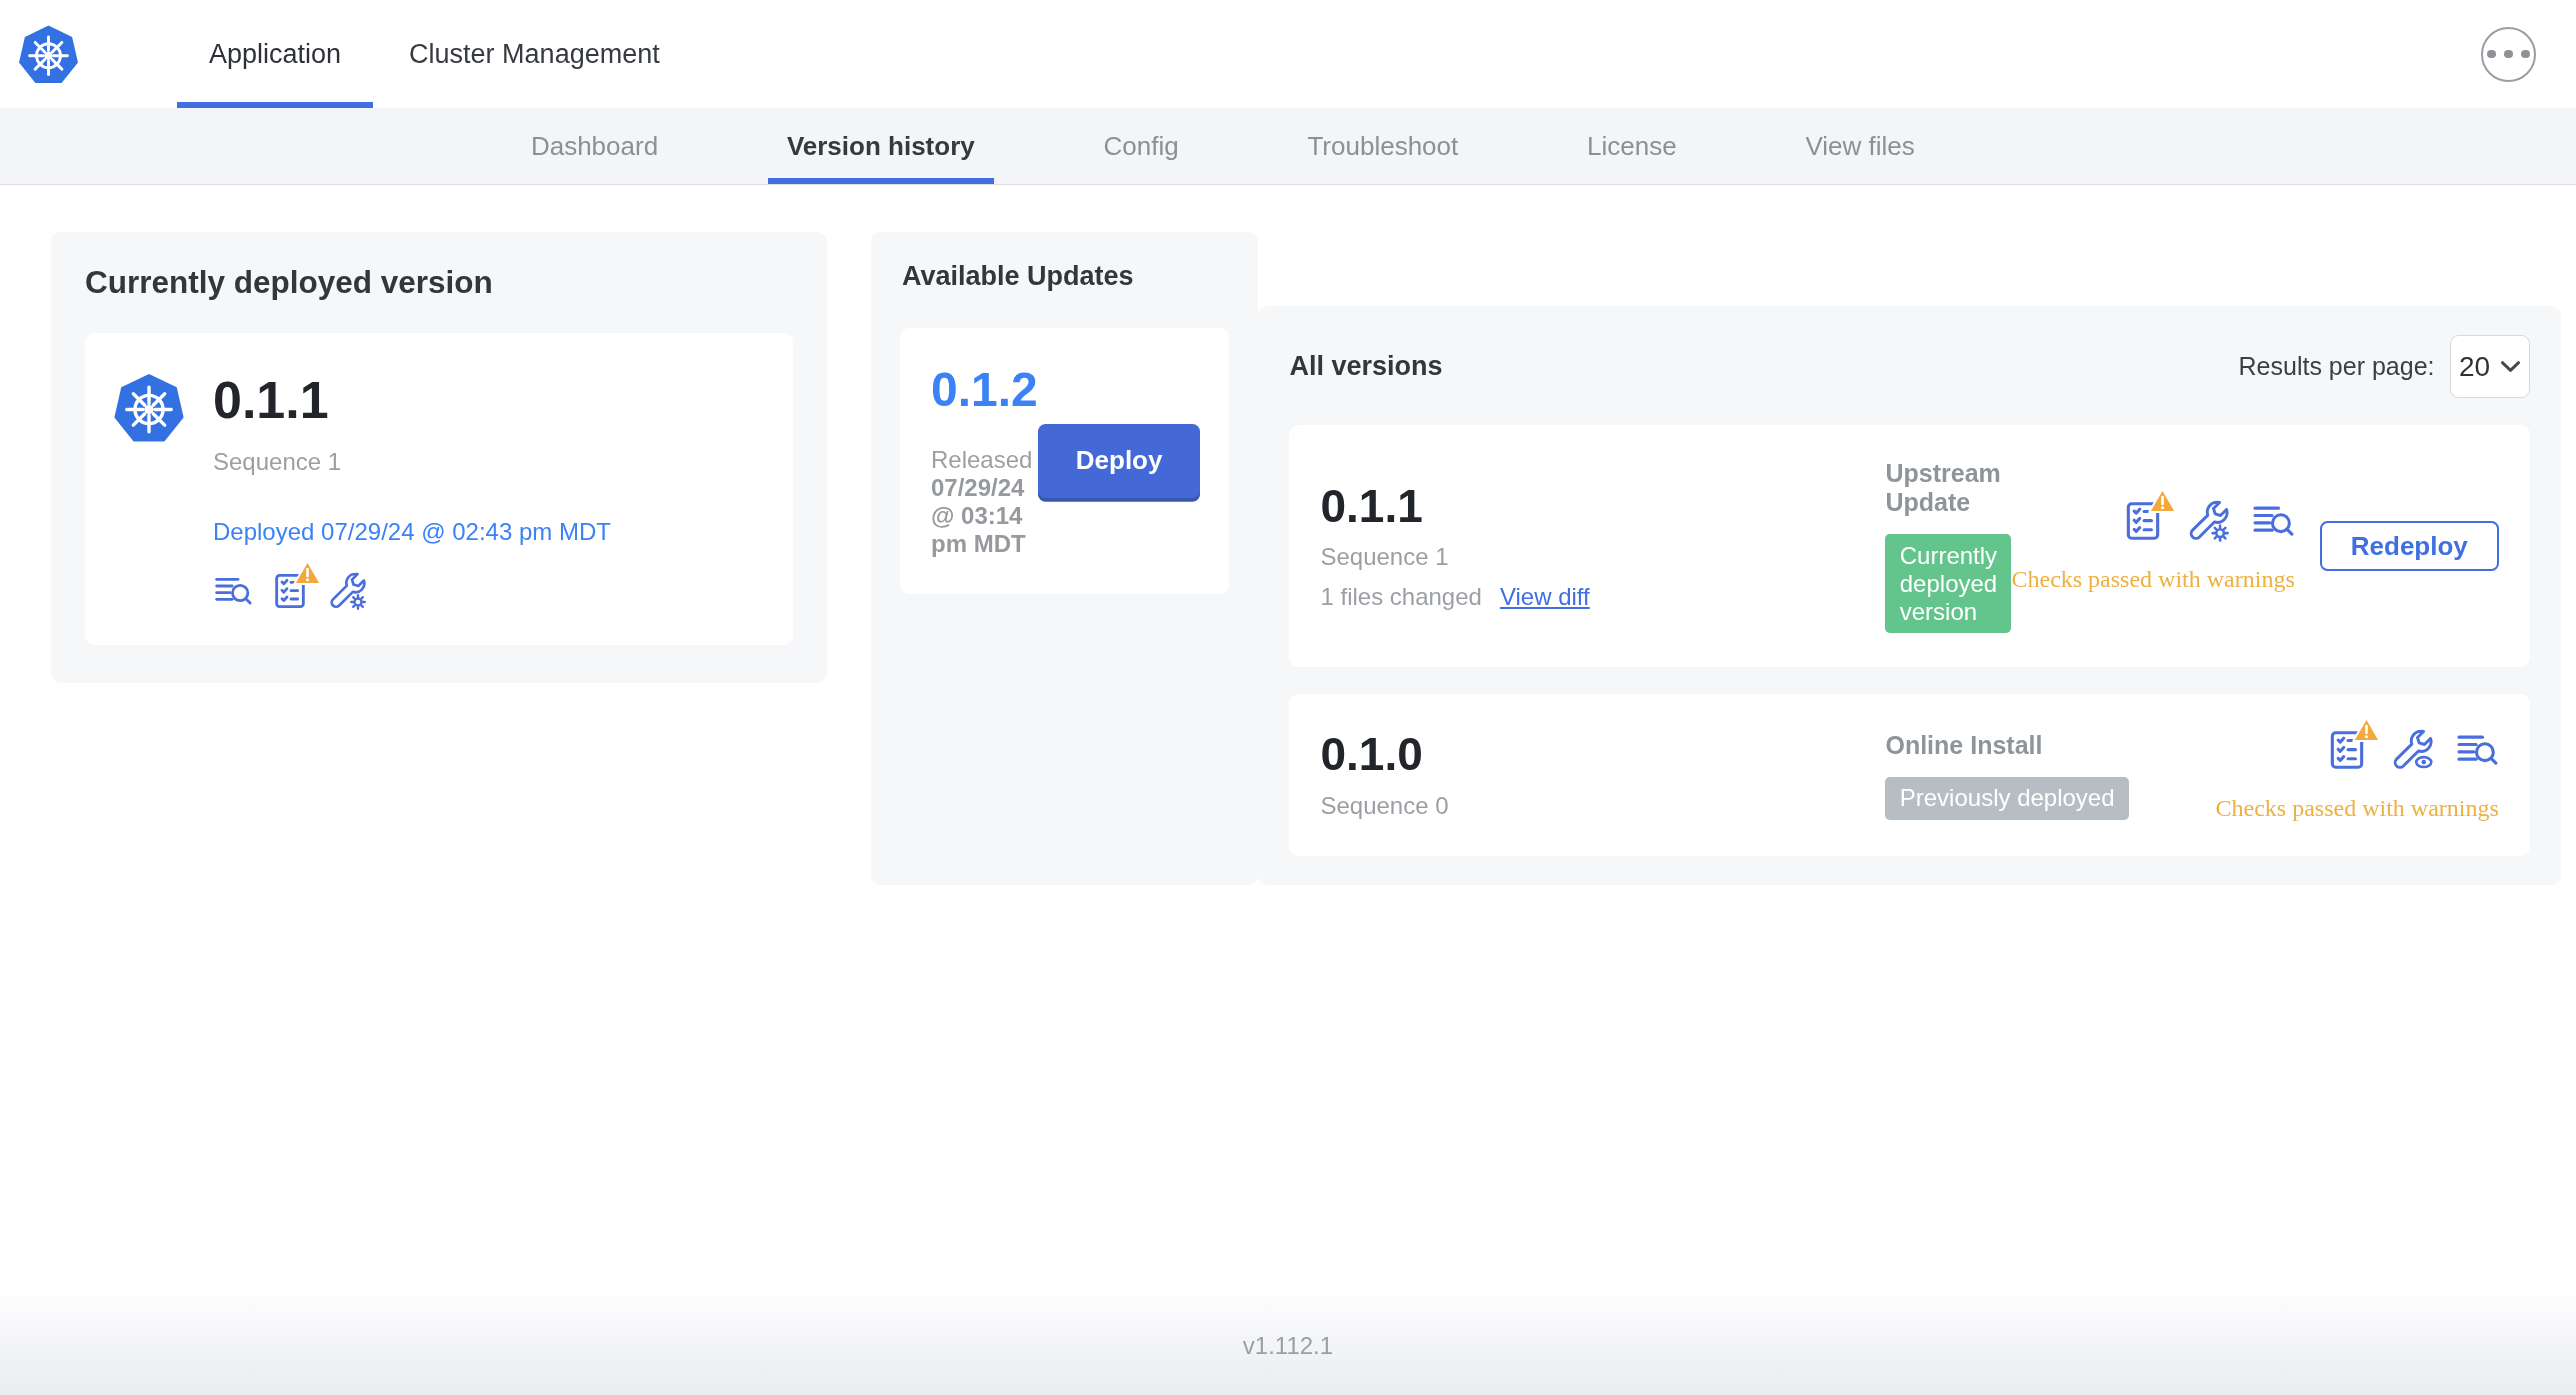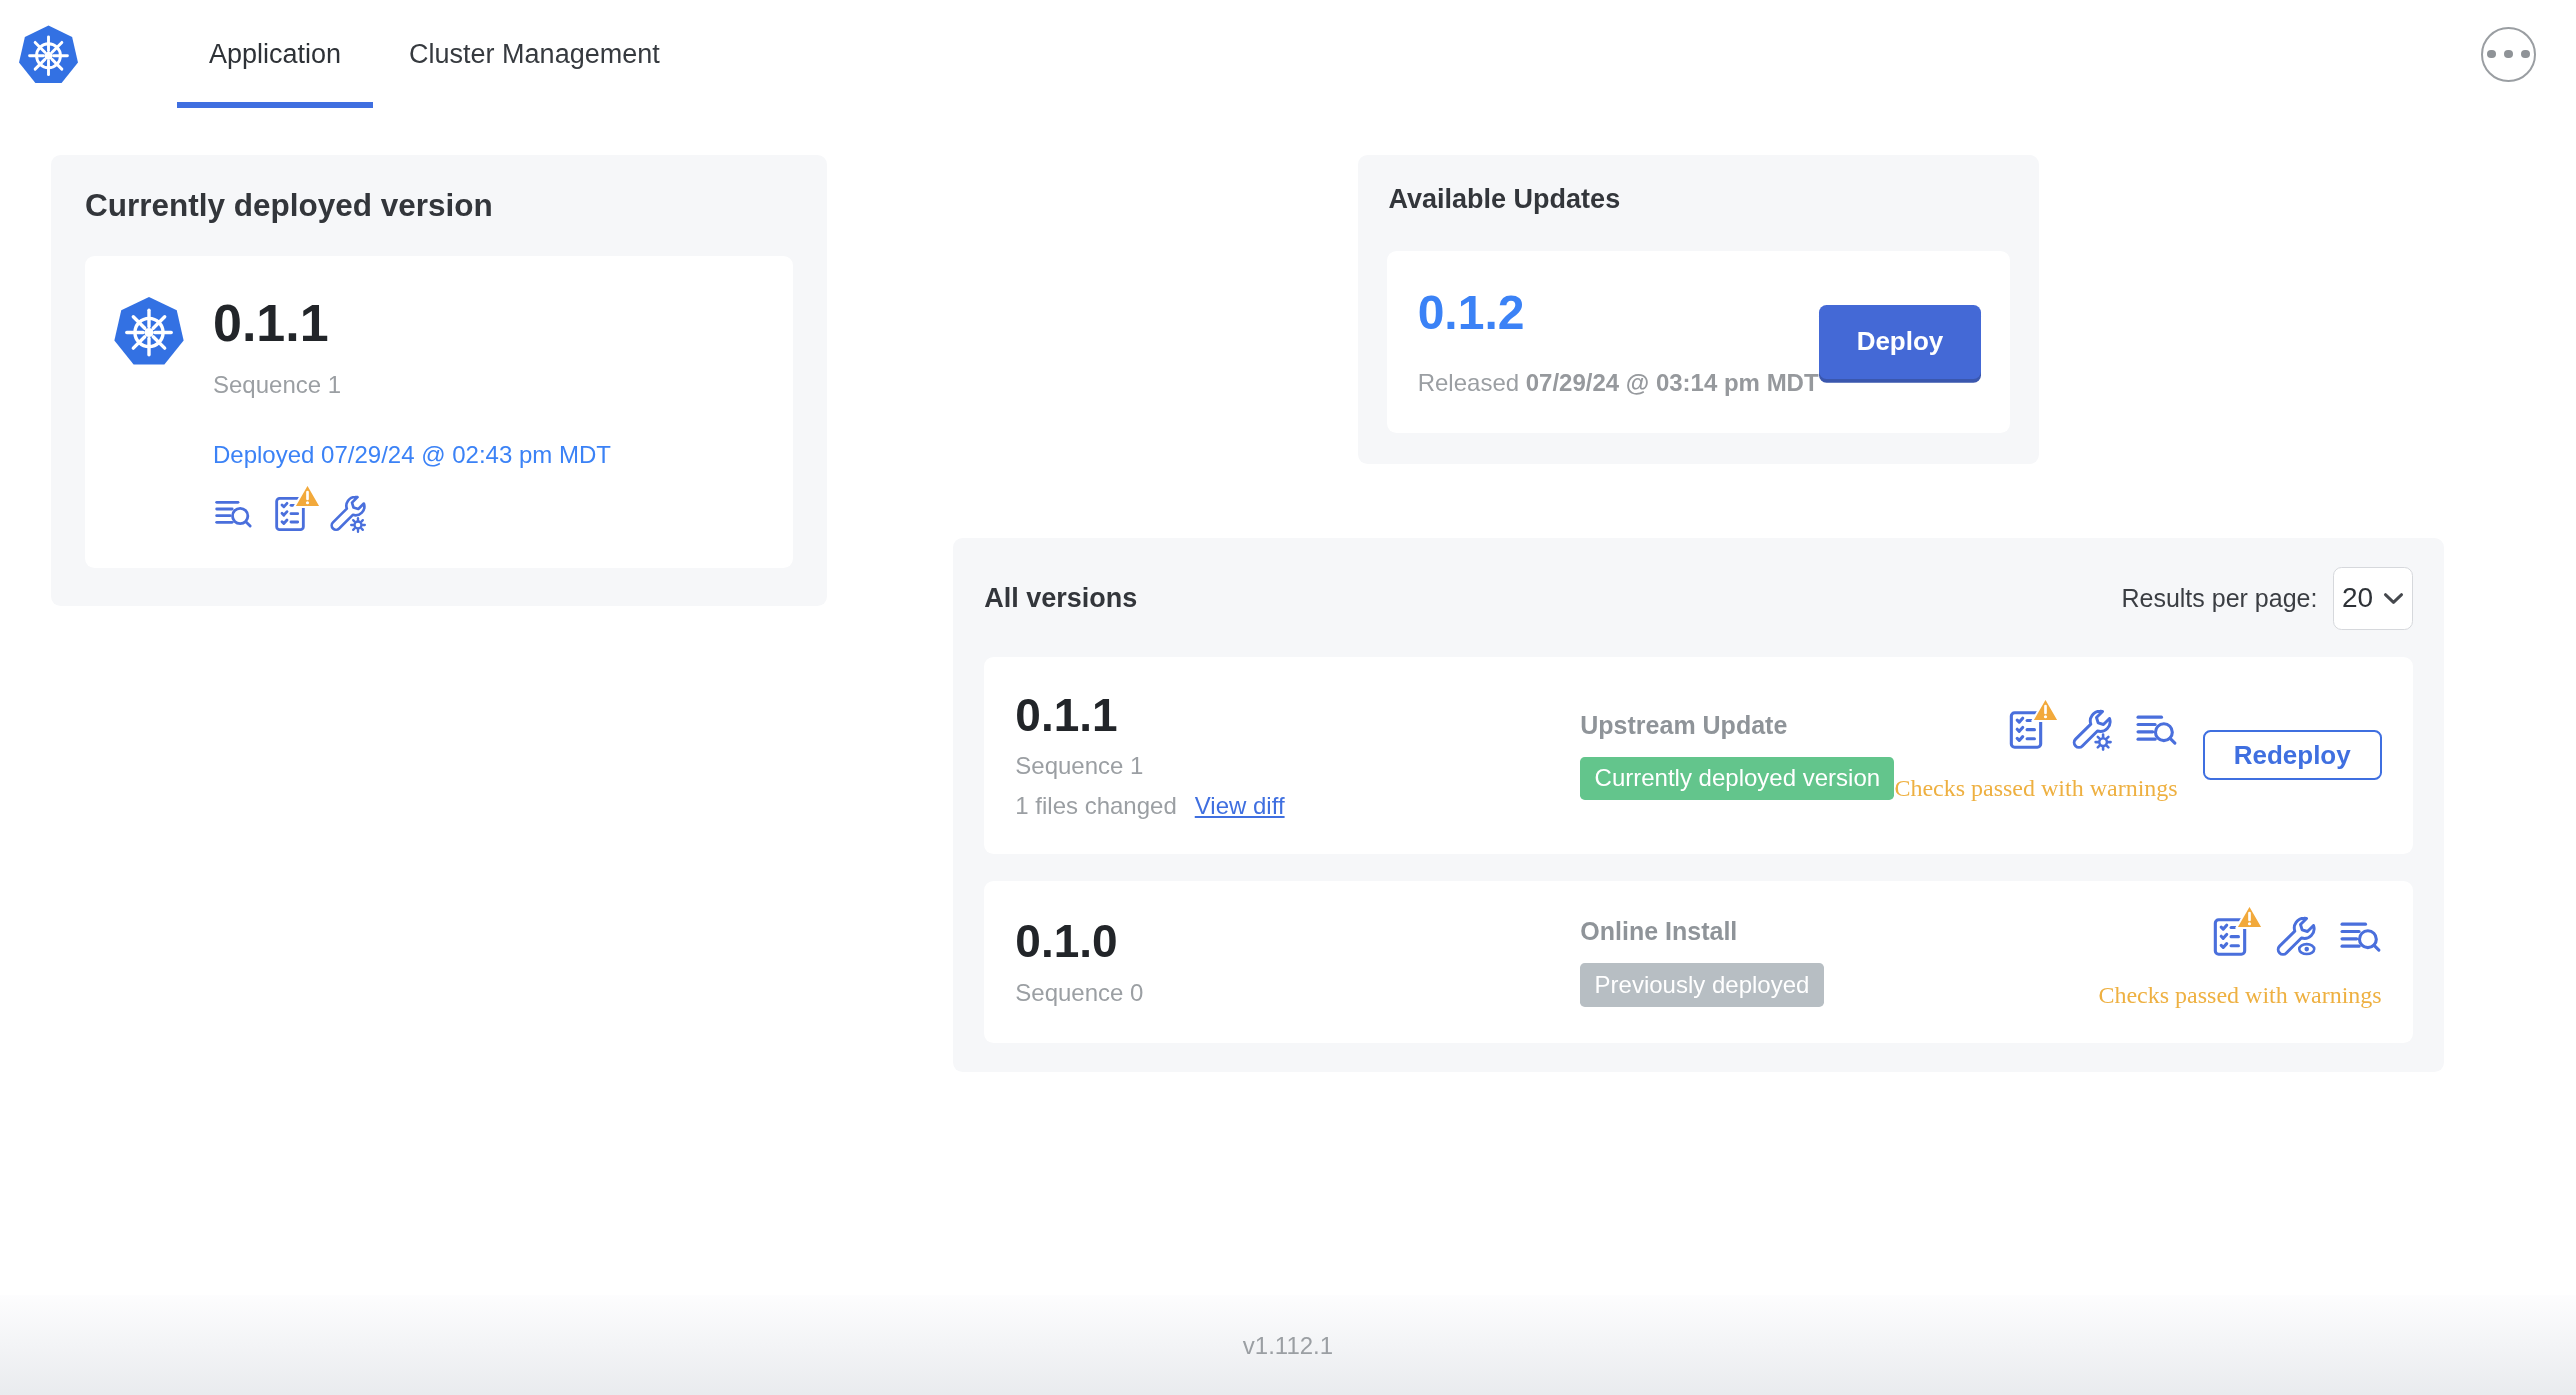--- a/index.html
+++ b/index.html
@@ -37,21 +37,21 @@
   .deployed-info { padding-top:1.9px; }
   .ver-xl { font-size:52px; font-weight:700; color:#222529; line-height:1.05; }
   .seq-text { font-size:24px; color:#9b9fa3; margin-top:21px; }
   .deployed-date { font-size:24px; color:#3b82f6; margin-top:42px; }
   .icon-row { display:flex; align-items:center; gap:17px; margin-top:25px; }
   .vicon { position:relative; width:40px; height:40px; flex:none; cursor:pointer; }
   .vicon svg.base { width:100%; height:100%; display:block; }
   .vicon .warn-overlay { position:absolute; top:-12.4px; right:-12.4px; width:29px; height:27px; }
 
   
-  .right-col { flex:1; display:flex; flex-direction:column;align-items:center; }
+  .right-col { flex:1; display:flex; flex-direction:row; }
 
   .updates-card { padding:29px 29px 31px 29px; }
   .updates-card .card-title { margin-bottom:36px; margin-left:1.9px; }
   .update-panel { display:flex; align-items:center; padding:36px 29px 36px 31px; }
   .ver-lg { font-size:48px; font-weight:700; color:#3b82f6; line-height:1.1; }
   .released-line { font-size:24px; color:#9b9fa3; margin-top:29px; }
   .released-line b { font-weight:700; color:#96999d; }
   .btn-primary { margin-left:auto; background:#4469d6; color:#fff; font-size:26px; font-weight:700; font-family:inherit; border:none; border-radius:7.6px; height:74px; padding:0 38px; box-shadow:0 3.8px 0 #3a57ae; cursor:pointer; }
 
   .allversions-card { margin-top:74px; padding:29px 31px 29px 31px; }
@@ -166,20 +166,40 @@
     </div>
     <div class="topbar-right">
       <div class="ellipsis-btn">
         <i></i>
           <i></i>
           <i></i>
       </div>
     </div>
   </div>
 
+  <div class="subnav">
+    <div class="subnav-tab">
+        <span>Dashboard</span>
+      </div>
+    <div class="subnav-tab active">
+        <span>Version history</span>
+      </div>
+    <div class="subnav-tab">
+        <span>Config</span>
+      </div>
+    <div class="subnav-tab">
+        <span>Troubleshoot</span>
+      </div>
+    <div class="subnav-tab">
+        <span>License</span>
+      </div>
+    <div class="subnav-tab">
+        <span>View files</span>
+      </div>
+  </div>
 
   <div class="main">
 
     <div class="card left-col">
       <div class="big-title">Currently deployed version</div>
       <div class="white-panel deployed-panel">
         <svg width="74" height="74" viewBox="0 0 100 100">
             <use href="#def-k8s"></use>
           </svg>
         <div class="deployed-info">

